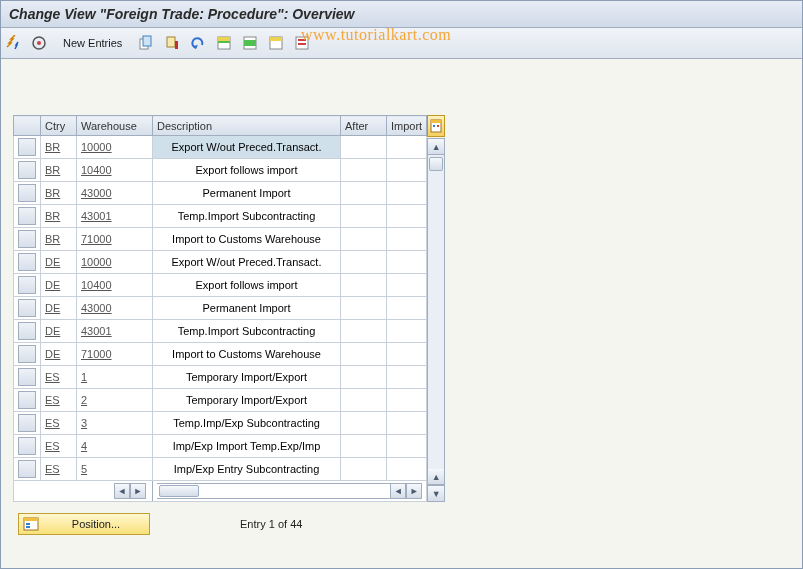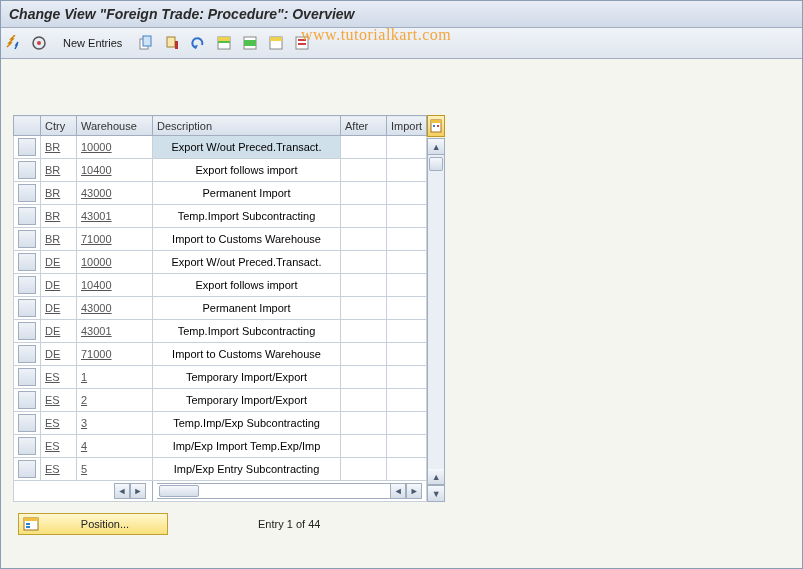--- a/index.html
+++ b/index.html
@@ -165,21 +165,21 @@
       display: flex;
       align-items: center;
       gap: 90px;
     }
     .position-btn {
       display: flex; align-items: center;
       background: linear-gradient(to bottom, #fff7d0 0%, #f8e17a 100%);
       border: 1px solid #c0a030;
       padding: 2px 2px;
       cursor: pointer;
-      width: 150px;
+      width: 132px;
     }
     .position-btn .pb-icon {
       width: 20px; height: 16px;
       display:flex; align-items:center; justify-content:center;
       margin-right: 4px;
     }
     .position-btn .pb-label { flex:1; text-align:center; color:#222; }
     .entry-text { color: #222; }
     svg { display: block; }
   </style>

